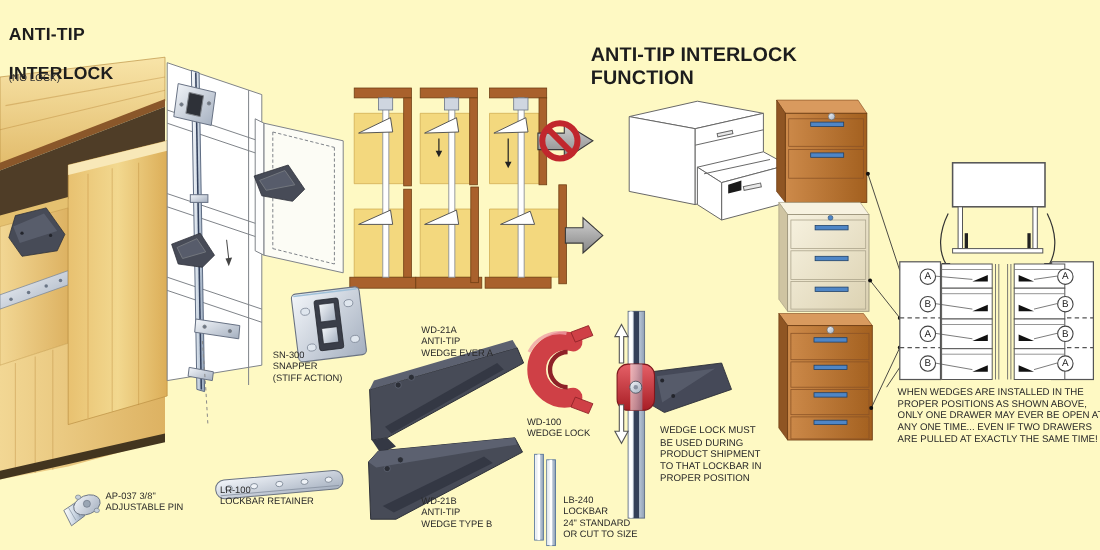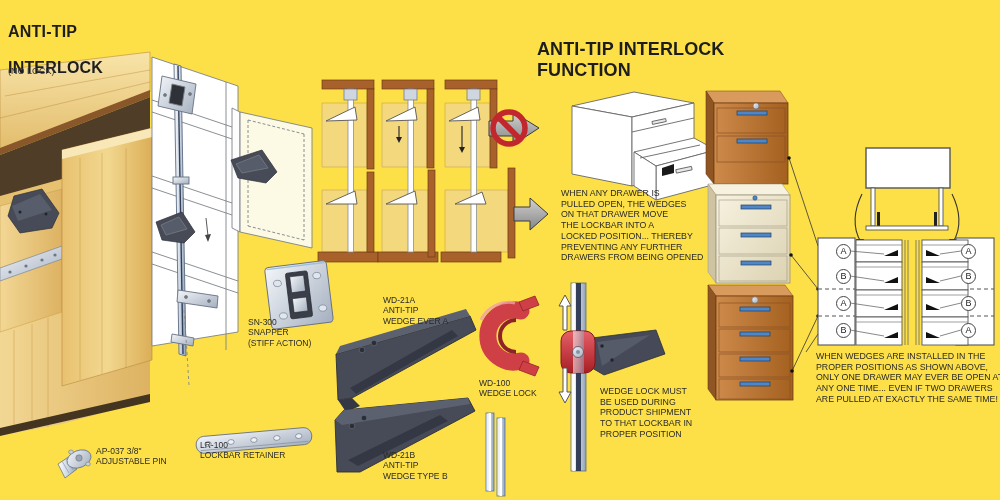--- a/index.html
+++ b/index.html
@@ -1,16 +1,16 @@
 <!DOCTYPE html>
 <html><head>
 <meta charset="utf-8">
 <style>
   html,body{margin:0;padding:0;background:#fff;}
-  #canvas{position:relative;width:1000px;height:500px;background:#fde047;overflow:hidden;
+  #canvas{position:relative;width:1000px;height:500px;background:#fef9c3;overflow:hidden;
           font-family:"Liberation Sans",sans-serif;}
   #art{position:absolute;left:0;top:0;}
   .txt{position:absolute;color:#1d1d1d;white-space:pre-line;}
   .h1{font-size:16px;font-weight:bold;line-height:1.12;letter-spacing:.2px;}
   .h1 .big{font-size:28px;line-height:1;vertical-align:baseline;}
   .h2{font-size:18px;font-weight:bold;line-height:1.18;letter-spacing:.1px;}
   .note{font-size:9px;color:#333;}
   .body{font-size:8.8px;line-height:1.22;color:#2a2a2a;}
   .lbl{font-size:8.5px;line-height:1.22;color:#2a2a2a;}
   .ab{position:absolute;width:13px;height:13px;border:1px solid #444;border-radius:50%;
@@ -411,27 +411,20 @@
 </svg>
 
 <div class="txt h1" style="left:8px;top:5px;">
   <div>ANTI-TIP</div>
   <div>INTERLOCK</div>
 </div>
 <div class="txt note" style="left:8px;top:66px;">(NO LOCK)</div>
 
 <div class="txt h2" style="left:537px;top:39px;">ANTI-TIP INTERLOCK
 FUNCTION</div>
-<div class="txt body" style="left:561px;top:188px;width:150px;">WHEN ANY DRAWER IS
-PULLED OPEN, THE WEDGES
-ON THAT DRAWER MOVE
-THE LOCKBAR INTO A
-LOCKED POSITION... THEREBY
-PREVENTING ANY FURTHER
-DRAWERS FROM BEING OPENED</div>
 
 <div class="txt body" style="left:816px;top:351px;width:190px;">WHEN WEDGES ARE INSTALLED IN THE
 PROPER POSITIONS AS SHOWN ABOVE,
 ONLY ONE DRAWER MAY EVER BE OPEN AT
 ANY ONE TIME... EVEN IF TWO DRAWERS
 ARE PULLED AT EXACTLY THE SAME TIME!</div>
 
 <div class="txt body" style="left:600px;top:386px;width:105px;">WEDGE LOCK MUST
 BE USED DURING
 PRODUCT SHIPMENT
@@ -442,20 +435,24 @@
 SNAPPER
 (STIFF ACTION)</div>
 <div class="txt lbl" style="left:383px;top:295px;">WD-21A
 ANTI-TIP
 WEDGE EVER A</div>
 <div class="txt lbl" style="left:383px;top:450px;">WD-21B
 ANTI-TIP
 WEDGE TYPE B</div>
 <div class="txt lbl" style="left:479px;top:378px;">WD-100
 WEDGE LOCK</div>
+<div class="txt lbl" style="left:512px;top:449px;">LB-240
+LOCKBAR
+24" STANDARD
+OR CUT TO SIZE</div>
 <div class="txt lbl" style="left:200px;top:440px;">LR-100
 LOCKBAR RETAINER</div>
 <div class="txt lbl" style="left:96px;top:446px;">AP-037 3/8"
 ADJUSTABLE PIN</div>
 
 <div class="ab" style="left:836px;top:244px;">A</div>
 <div class="ab" style="left:836px;top:269px;">B</div>
 <div class="ab" style="left:836px;top:296px;">A</div>
 <div class="ab" style="left:836px;top:323px;">B</div>
 <div class="ab" style="left:961px;top:244px;">A</div>

